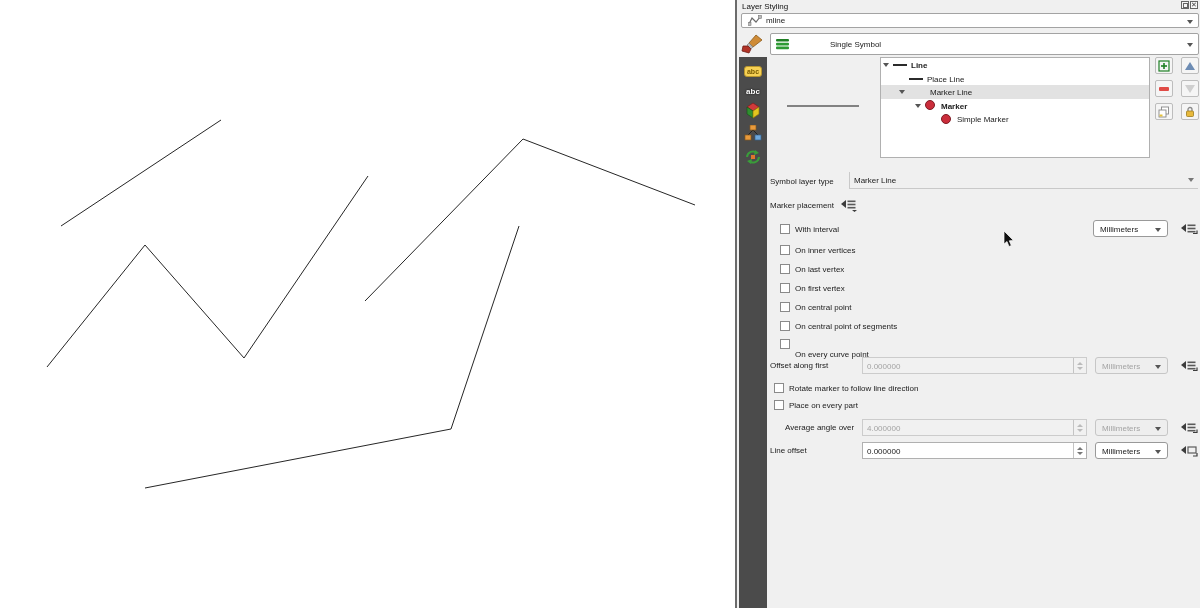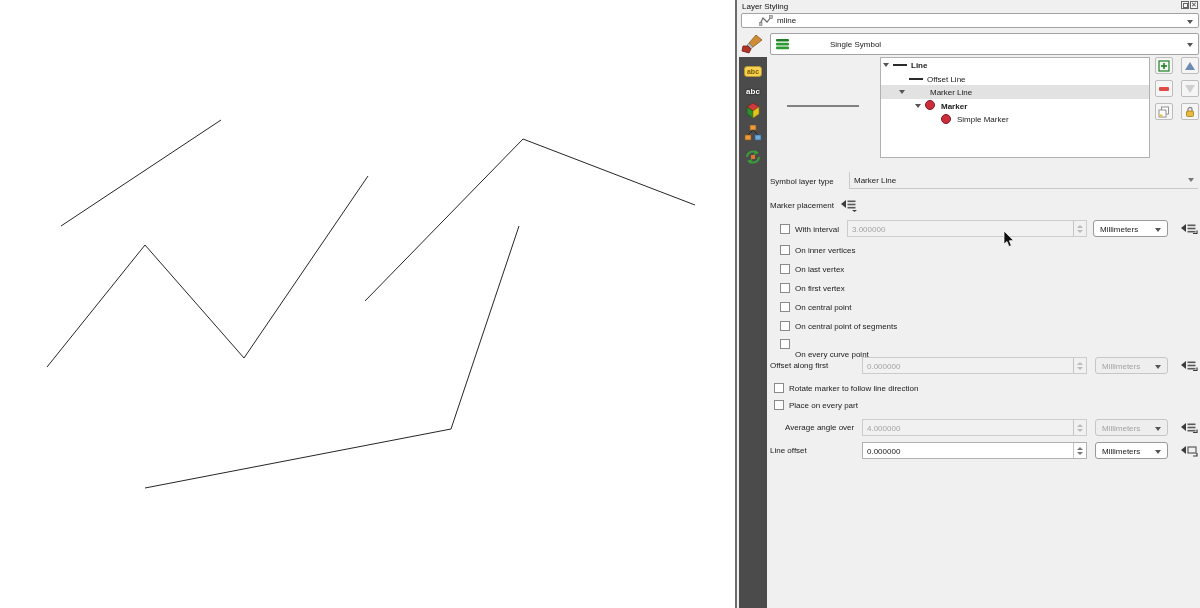--- a/index.html
+++ b/index.html
@@ -19,21 +19,21 @@
   .win-ic { width:8px; height:8px; border:1px solid #666; background:#f6f6f6;
             font-size:7px; line-height:6px; text-align:center; color:#444; }
   .win-undock { left:444px; top:1px; }
   .win-undock:before { content:""; position:absolute; left:1px; top:1px; width:3px; height:3px; border:1px solid #666; }
   .win-close { left:453px; top:1px; }
 
   .combo { background:#fff; border:1px solid #a3a3a3; border-radius:2px; display:flex; align-items:center; }
   .combo .caret { position:absolute; right:5px; top:50%; margin-top:-1px;
                   width:0; height:0; border-left:3px solid transparent; border-right:3px solid transparent;
                   border-top:4px solid #555; }
-  .layer-combo { left:4px; top:13px; width:458px; height:15px; padding-left:17px; }
+  .layer-combo { left:4px; top:13px; width:458px; height:15px; padding-left:6px; }
   .renderer-combo { left:33px; top:33px; width:429px; height:22px; padding-left:5px;gap:37px; }
   .combo-text { margin-left:4px; white-space:nowrap; }
 
   .brush-btn { left:4px; top:34px; width:24px; height:20px; }
 
   
   .sidebar { left:2px; top:57px; width:28px; height:551px; background:#4b4b4b; }
   .side-tab { position:absolute; left:0; width:28px; height:20px; display:flex; align-items:center; justify-content:center; }
   .abc-badge { font-size:7px; font-weight:bold; color:#7a5c00; background:#f7d154;
                border:1px solid #b8962e; border-radius:3px; padding:0 2px; line-height:9px; }
@@ -175,21 +175,21 @@
 
     <div class="abs preview-line"></div>
     <div class="abs tree" id="symbol-tree">
         <div class="tree-row">
           <span class="tree-exp" style="left: 2px;"></span>
           <span class="tree-line-ic" style="left: 12px;"></span>
           <span class="tree-lbl b" style="left: 30px;">Line</span>
         </div>
         <div class="tree-row">
           <span class="tree-line-ic" style="left: 28px;"></span>
-          <span class="tree-lbl" style="left: 46px;">Offset Line</span>
+          <span class="tree-lbl" style="left: 46px;">Place Line</span>
         </div>
         <div class="tree-row selected">
           <span class="tree-exp" style="left: 18px;"></span>
           <span class="tree-lbl" style="left: 49px;">Marker Line</span>
         </div>
         <div class="tree-row">
           <span class="tree-exp" style="left: 34px;"></span>
           <span class="tree-marker-ic" style="left: 44px;"></span>
           <span class="tree-lbl b" style="left: 60px;">Marker</span>
         </div>
@@ -239,27 +239,20 @@
     <svg class="dd-icon" style="left:103px; top:197px">
       <polygon points="1,7 6,3 6,11" fill="#3c3c3c"></polygon>
       <rect x="7.5" y="3.5" width="8" height="1.6" fill="#5a5a5a"></rect>
       <rect x="7.5" y="6.7" width="8" height="1.6" fill="#5a5a5a"></rect>
       <rect x="7.5" y="9.9" width="8" height="1.6" fill="#5a5a5a"></rect>
       <polygon points="12,13 17,13 14.5,15" fill="#3c3c3c"></polygon>
     </svg>
 
     <div class="abs cb" style="left:43px; top:224px"></div>
     <div class="cb-lbl" style="left:58px; top:225px">With interval</div>
-    <div class="spinbox disabled" style="left:110px; top:220px; width:240px">
-      <span class="val">3.000000</span>
-      <div class="spin-btns">
-          <span class="sb-up"></span>
-          <span class="sb-dn"></span>
-        </div>
-    </div>
     <div class="unitbox" style="left:356px; top:220px; width:75px">
       <span class="val">Millimeters</span>
       <span class="caret"></span>
     </div>
     <svg class="dd-icon" style="left:443px; top:221px">
       <polygon points="1,7 6,3 6,11" fill="#3c3c3c"></polygon>
       <rect x="7.5" y="3.5" width="8" height="1.6" fill="#5a5a5a"></rect>
       <rect x="7.5" y="6.7" width="8" height="1.6" fill="#5a5a5a"></rect>
       <rect x="7.5" y="9.9" width="8" height="1.6" fill="#5a5a5a"></rect>
       <polyline points="13,12.5 17,12.5 17,9.5" fill="none" stroke="#3c3c3c" stroke-width="1.2"></polyline>

